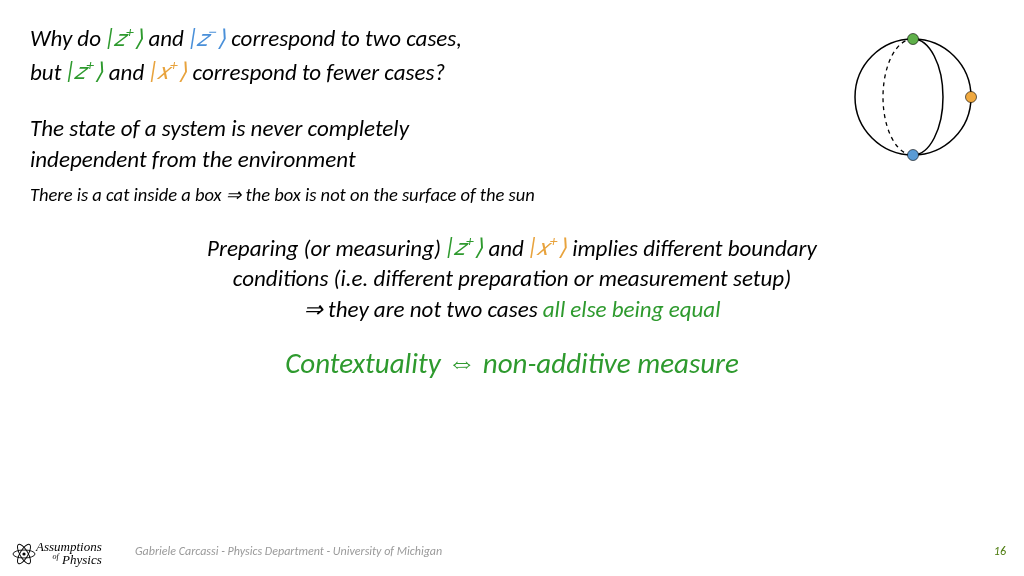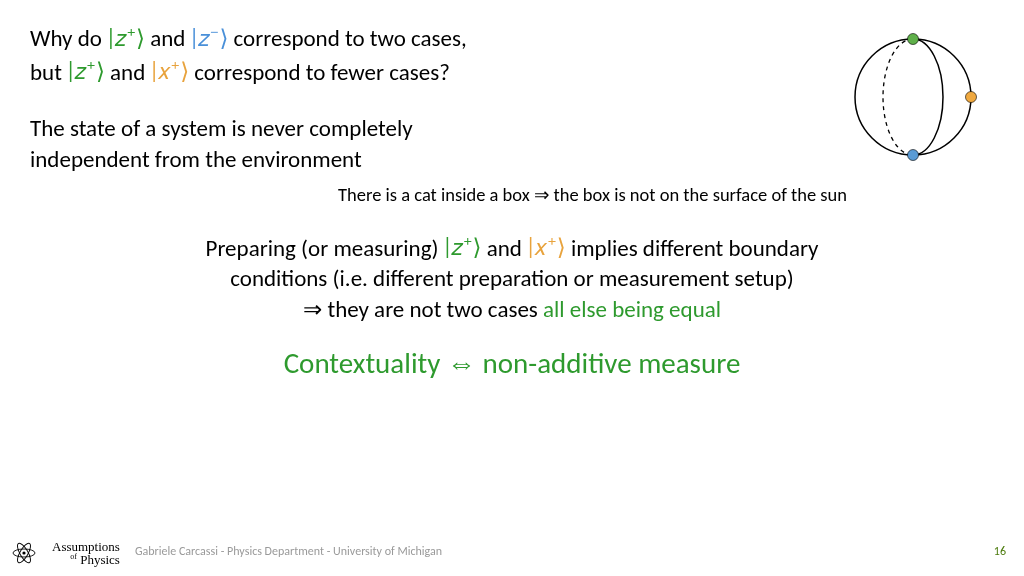--- a/index.html
+++ b/index.html
@@ -8,37 +8,37 @@
       font-family: Calibri, 'Segoe UI', Arial, sans-serif;
       background: #fff;
       position: relative;
       color: #000;
     }
     .slide {
       position: relative;
       width: 1024px;
       height: 576px;
       padding: 20px 30px 0 30px;
+      font-style: italic;
     }
     .line {
       font-size: 23px;
       line-height: 1.35;
       color: #000;
     }
     .ket { font-family: 'Cambria Math', Cambria, serif; }
     .green { color: #2e9a2e; }
     .orange { color: #e8a33d; }
     .blue { color: #4a90d9; }
     .sup { vertical-align: super; font-size: 0.75em; }
     .block1 { margin-bottom: 26px; max-width: 660px; }
     .block2 { margin-bottom: 7px; max-width: 660px; }
     .catline {
       font-size: 18.5px;
       color: #000;
-      margin-left: 308px;
       margin-bottom: 24px;
       white-space: nowrap;
     }
     .block3 { margin-bottom: 4px; text-align: center; }
     .conclusion {
       text-align: center;
       font-size: 29px;
       color: #2e9a2e;
       margin-top: 20px;
     }
@@ -48,22 +48,22 @@
       left: 0; right: 0;
       height: 30px;
       display: flex;
       align-items: center;
     }
     .footer-logo {
       position: absolute;
       left: 12px;
       bottom: -2px;
       display: flex;
-      align-items: center;
-      gap: 16px;
+      align-items: flex-end;
+      gap: 0;
       color: #000;
     }
     .footer-logo-text {
       font-family: 'Times New Roman', serif;
       font-size: 13px;
       line-height: 1.0;
     }
     .footer-author {
       position: absolute;
       left: 135px;

